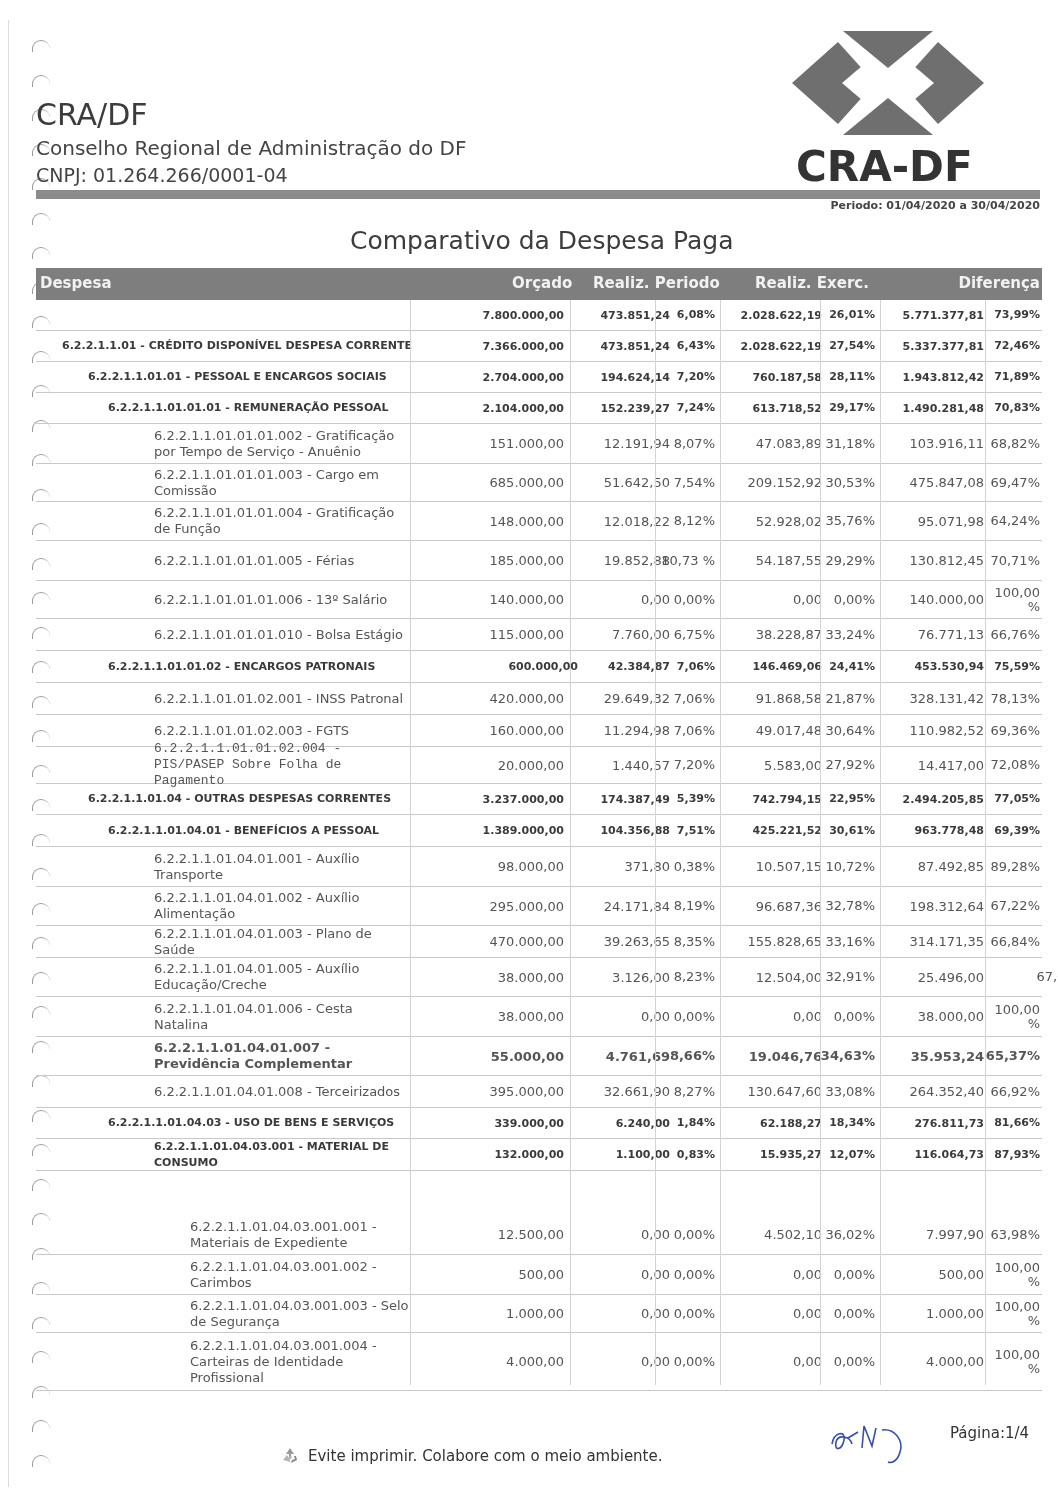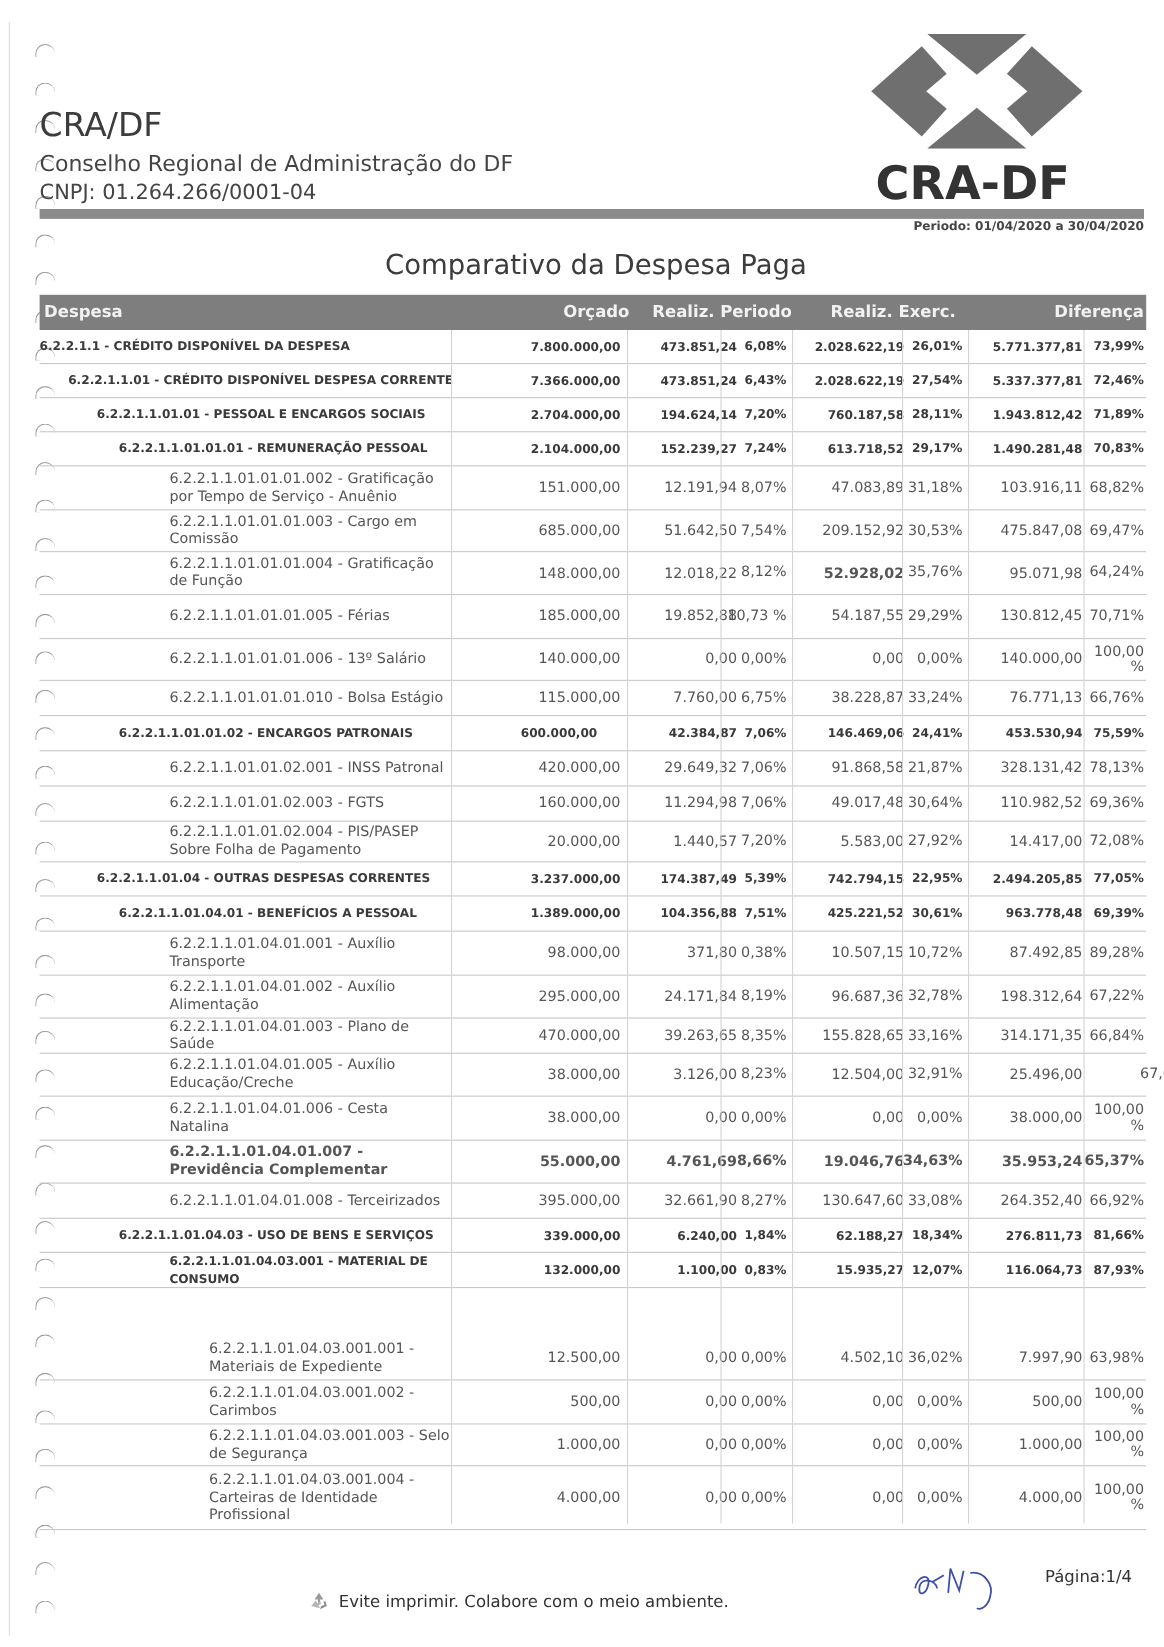--- a/index.html
+++ b/index.html
@@ -116,21 +116,20 @@
 <div class="table">
   <div class="thead">
     <div style="left:4px;">Despesa</div>
     <div style="left:476px;">Orçado</div>
     <div style="left:557px;">Realiz. Periodo</div>
     <div style="left:719px;">Realiz. Exerc.</div>
     <div style="right:2px;">Diferença</div>
   </div>
   <div id="tbody">
       <div class="row bold" style="height: 31px;">
-        <div class="desc" style="left:0px;width:470px;">6.2.2.1.1 - CRÉDITO DISPONÍVEL DA DESPESA</div>
         <div class="c" style="left:374px;width:154px;">7.800.000,00</div>
         <div class="c" style="left:534px;width:100px;">473.851,24</div>
         <div class="c pct" style="left:620px;width:59px;">6,08%</div>
         <div class="c" style="left:684px;width:102px;">2.028.622,19</div>
         <div class="c pct" style="left:784px;width:55px;">26,01%</div>
         <div class="c" style="left:844px;width:104px;">5.771.377,81</div>
         <div class="c pct" style="left:950px;width:54px;">73,99%</div>
       </div>
       <div class="row bold" style="height: 31px;">
         <div class="desc" style="left:26px;width:444px;">6.2.2.1.1.01 - CRÉDITO DISPONÍVEL DESPESA CORRENTE</div>
@@ -180,21 +179,21 @@
         <div class="c" style="left:684px;width:102px;">209.152,92</div>
         <div class="c pct" style="left:784px;width:55px;">30,53%</div>
         <div class="c" style="left:844px;width:104px;">475.847,08</div>
         <div class="c pct" style="left:950px;width:54px;">69,47%</div>
       </div>
       <div class="row" style="height: 39px;">
         <div class="desc" style="left:118px;width:256px;">6.2.2.1.1.01.01.01.004 - Gratificação de Função</div>
         <div class="c" style="left:374px;width:154px;">148.000,00</div>
         <div class="c" style="left:534px;width:100px;">12.018,22</div>
         <div class="c pct" style="left:620px;width:59px;">8,12%</div>
-        <div class="c" style="left:684px;width:102px;font-weight:bold;">52.928,02</div>
+        <div class="c" style="left:684px;width:102px;">52.928,02</div>
         <div class="c pct" style="left:784px;width:55px;">35,76%</div>
         <div class="c" style="left:844px;width:104px;">95.071,98</div>
         <div class="c pct" style="left:950px;width:54px;">64,24%</div>
       </div>
       <div class="row" style="height: 40px;">
         <div class="desc" style="left:118px;width:256px;">6.2.2.1.1.01.01.01.005 - Férias</div>
         <div class="c" style="left:374px;width:154px;padding-left:44px;">185.000,00</div>
         <div class="c" style="left:534px;width:100px;">19.852,88</div>
         <div class="c pct" style="left:620px;width:59px;">10,73 %</div>
         <div class="c" style="left:684px;width:102px;">54.187,55</div>
@@ -217,21 +216,21 @@
         <div class="c" style="left:374px;width:154px;">115.000,00</div>
         <div class="c" style="left:534px;width:100px;">7.760,00</div>
         <div class="c pct" style="left:620px;width:59px;">6,75%</div>
         <div class="c" style="left:684px;width:102px;">38.228,87</div>
         <div class="c pct" style="left:784px;width:55px;">33,24%</div>
         <div class="c" style="left:844px;width:104px;">76.771,13</div>
         <div class="c pct" style="left:950px;width:54px;">66,76%</div>
       </div>
       <div class="row bold" style="height: 32px;">
         <div class="desc" style="left:72px;width:398px;">6.2.2.1.1.01.01.02 - ENCARGOS PATRONAIS</div>
-        <div class="c" style="left:353px;width:154px;">600.000,00</div>
+        <div class="c" style="left:388px;width:154px;">600.000,00</div>
         <div class="c" style="left:534px;width:100px;">42.384,87</div>
         <div class="c pct" style="left:620px;width:59px;">7,06%</div>
         <div class="c" style="left:684px;width:102px;">146.469,06</div>
         <div class="c pct" style="left:784px;width:55px;">24,41%</div>
         <div class="c" style="left:844px;width:104px;">453.530,94</div>
         <div class="c pct" style="left:950px;width:54px;">75,59%</div>
       </div>
       <div class="row" style="height: 32px;">
         <div class="desc" style="left:118px;width:256px;">6.2.2.1.1.01.01.02.001 - INSS Patronal</div>
         <div class="c" style="left:374px;width:154px;">420.000,00</div>
@@ -246,21 +245,21 @@
         <div class="desc" style="left:118px;width:256px;">6.2.2.1.1.01.01.02.003 - FGTS</div>
         <div class="c" style="left:374px;width:154px;">160.000,00</div>
         <div class="c" style="left:534px;width:100px;">11.294,98</div>
         <div class="c pct" style="left:620px;width:59px;">7,06%</div>
         <div class="c" style="left:684px;width:102px;">49.017,48</div>
         <div class="c pct" style="left:784px;width:55px;">30,64%</div>
         <div class="c" style="left:844px;width:104px;">110.982,52</div>
         <div class="c pct" style="left:950px;width:54px;">69,36%</div>
       </div>
       <div class="row" style="height: 37px;">
-        <div class="desc" style="left:118px;width:256px;">6.2.2.1.1.01.01.02.004 - PIS/PASEP Sobre Folha de Pagamento</div>
+        <div class="desc" style="left:118px;width:256px;font-family:Liberation Mono, monospace;">6.2.2.1.1.01.01.02.004 - PIS/PASEP Sobre Folha de Pagamento</div>
         <div class="c" style="left:374px;width:154px;">20.000,00</div>
         <div class="c" style="left:534px;width:100px;">1.440,57</div>
         <div class="c pct" style="left:620px;width:59px;">7,20%</div>
         <div class="c" style="left:684px;width:102px;">5.583,00</div>
         <div class="c pct" style="left:784px;width:55px;">27,92%</div>
         <div class="c" style="left:844px;width:104px;">14.417,00</div>
         <div class="c pct" style="left:950px;width:54px;">72,08%</div>
       </div>
       <div class="row bold" style="height: 31px;">
         <div class="desc" style="left:52px;width:418px;">6.2.2.1.1.01.04 - OUTRAS DESPESAS CORRENTES</div>

